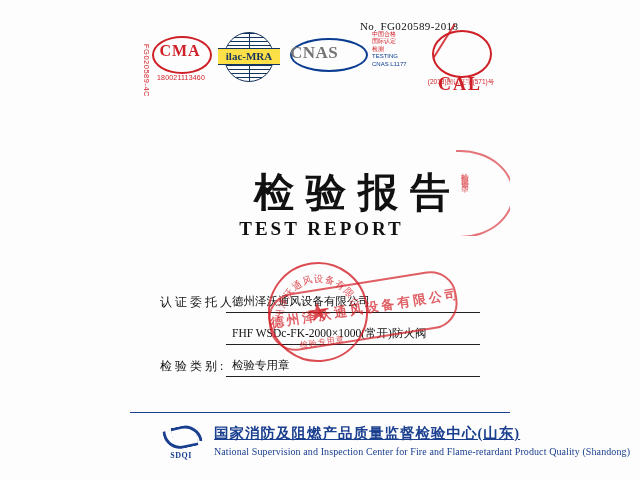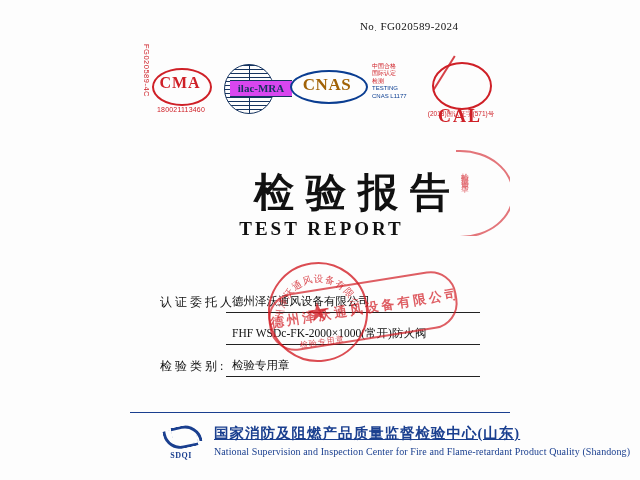--- a/index.html
+++ b/index.html
@@ -34,21 +34,21 @@
   }
   .report-no .sub {
     font-size: 8px;
     vertical-align: sub;
   }
 
   
   .logo-strip {
     position: absolute;
     left: 140px;
-    top: 60px;
+    top: 28px;
     width: 300px;
     height: 64px;
   }
   .logo {
     position: absolute;
     top: 0;
   }
 
   
   .vcode {
@@ -118,52 +118,51 @@
     content: "";
     position: absolute;
     left: 50%; top: 0;
     width: 1px; height: 100%;
     background: #15335f;
   }
   .ilac .band {
     position: absolute;
     left: 0; top: 20px;
     width: 62px; height: 15px;
-    background: #d946ef;
+    background: #fde047;
     border-top: 1px solid #15335f;
     border-bottom: 1px solid #15335f;
     color: #15335f;
     font-size: 11px;
     font-weight: bold;
     text-align: center;
     line-height: 15px;
     font-family: "Liberation Serif", serif;
     letter-spacing: 0px;
-    margin-left: 12px;
   }
 
   
   .cnas {
     left: 148px;
     width: 78px;
     height: 58px;
   }
   .cnas .oval {
     position: absolute;
     left: 2px; top: 10px;
     width: 74px; height: 30px;
     border: 2px solid #0a3d91;
     border-radius: 50%;
   }
   .cnas .txt {
     position: absolute;
     left: 2px; top: 15px;
     width: 74px;
-    text-align: center;
-    color: #a16207;
+    text-align: left;
+    color: #737373;
     font-size: 17px;
     font-weight: bold;
     letter-spacing: 0.5px;
     font-family: "Liberation Serif", serif;
   }
 
   
   .cnastext {
     left: 232px;
     width: 52px;
@@ -466,21 +465,21 @@
     white-space: nowrap;
   }
 </style>
 </head>
 <body>
 
 <div class="page">
 
   <div class="report-no">
     <span>No</span><span class="sub">·</span>
-    <span>FG020589-2024</span>
+    <span>FG020589-2018</span>
   </div>
 
   <div class="vcode">FG020589-4C</div>
 
   <div class="logo-strip">
 
     <div class="logo cma">
       <div class="ellipse"></div>
       <div class="txt">CMA</div>
       <div class="code">180021113460</div>

